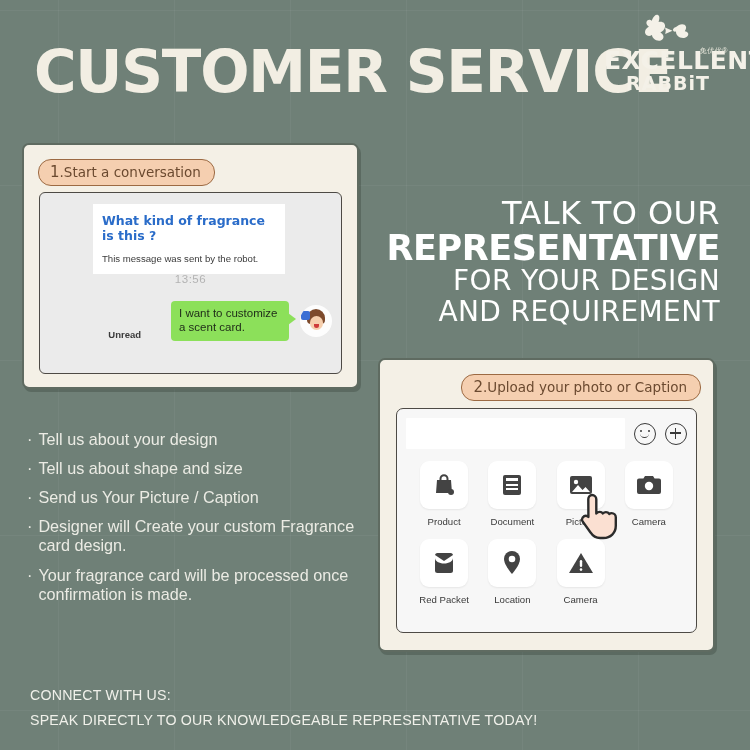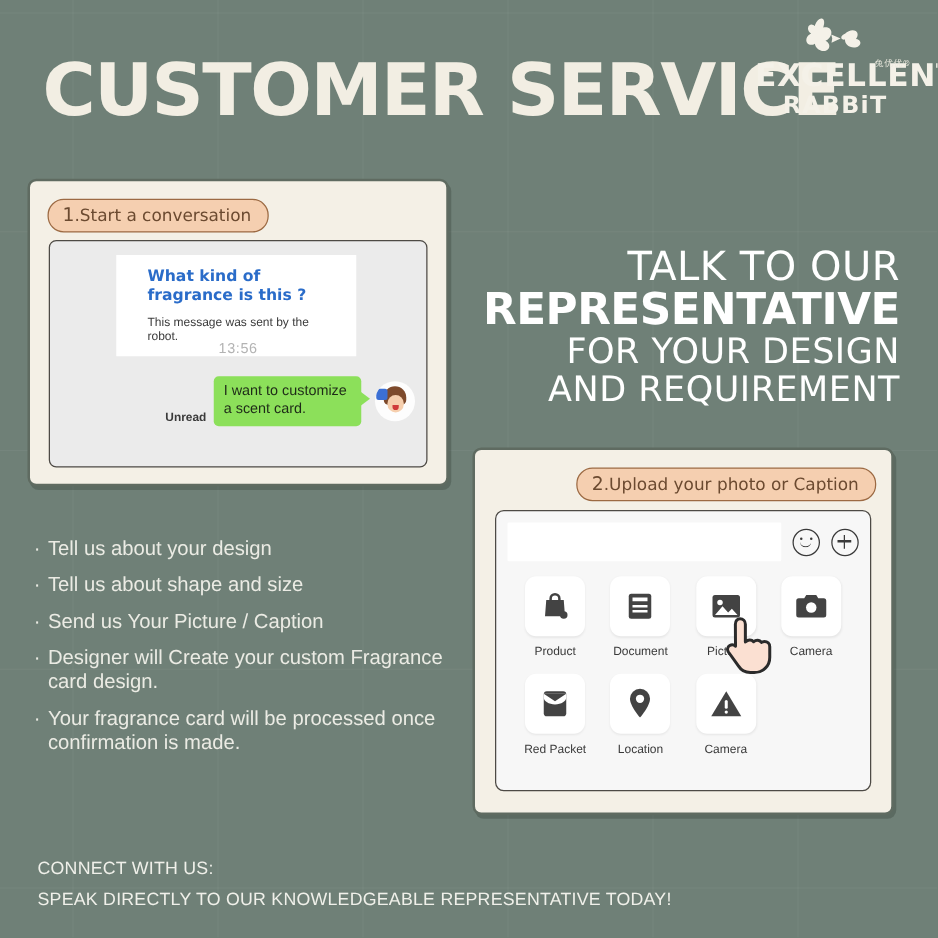--- a/index.html
+++ b/index.html
@@ -81,21 +81,21 @@
     background: #ebebeb;
     border: 1.6px solid #4d4a45;
     border-radius: 6px;
     overflow: hidden;
   }
   #bot-bubble {
     position: absolute;
     left: 53px; top: 11px;
     width: 192px;
     background: #ffffff;
-    padding: 9px 11px 10px 25px;
+    padding: 9px 11px 10px 9px;
   }
   #bot-title {
     color: #2a6cc9; font-weight: 700; font-size: 12.5px;
     line-height: 1.2; margin-bottom: 10px;
     font-family: "DejaVu Sans", sans-serif;
   }
   #bot-sub { color: #3b3b3b; font-size: 9.6px; }
 
   #chat-time {
     position: absolute; left: 0; right: 0; top: 80px;
@@ -110,20 +110,21 @@
   #unread-label { font-size: 9.5px; color: #3a3a3a; margin-right: 6px; font-weight: 600; margin-top: 28px; }
   #user-bubble {
     position: relative;
     background: #8ce05a;
     border-radius: 4px;
     padding: 5px 8px 6px 8px;
     width: 118px;
     font-size: 11.5px;
     line-height: 1.25;
     color: #1e2a18;
+    margin-left: 24px;
   }
   #user-bubble::after {
     content: ""; position: absolute; right: -7px; top: 12px;
     border-top: 6px solid transparent;
     border-bottom: 6px solid transparent;
     border-left: 8px solid #8ce05a;
   }
   #avatar {
     width: 32px; height: 32px; margin-left: 11px;
     border-radius: 50%;

